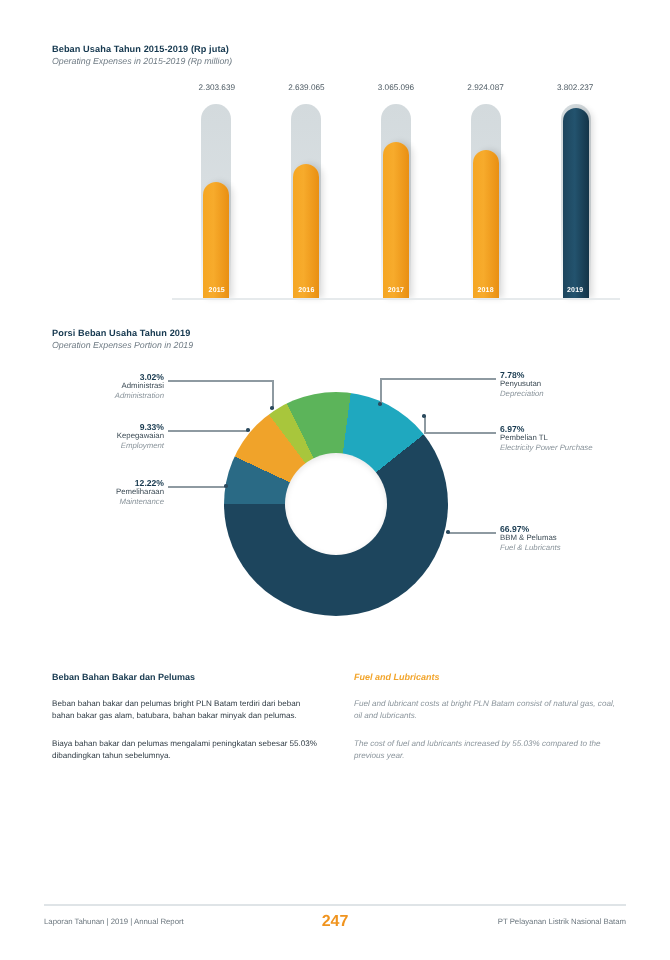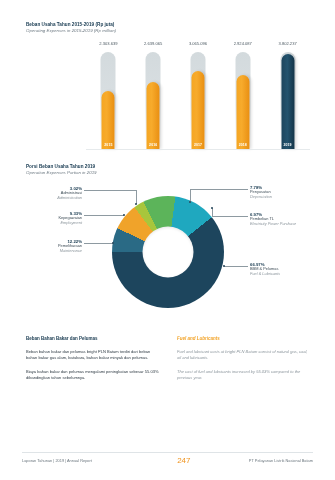--- a/index.html
+++ b/index.html
@@ -71,21 +71,21 @@
   .h-en { font-size:4.5px; font-weight:bold; font-style:italic; color:#f2a42a; }
   .cols { display:flex; gap:18px; margin-top:8px; }
   .col { width:133px; }
   .p-id { font-size:4.05px; color:#2f3b44; line-height:1.55; margin-bottom:7px; }
   .p-en { font-size:4.05px; color:#8b959c; font-style:italic; line-height:1.55; margin-bottom:7px; }
 
   
   .frule { position:absolute; left:22px; top:452px; width:291px; height:.6px; background:#dfe4e7; }
   .footer { position:absolute; left:22px; top:456px; width:291px; display:flex; align-items:center; }
   .f-l { flex:1; font-size:3.9px; color:#6b767e; }
-  .f-c { width:46px; text-align:right; font-size:8px; font-weight:normal; color:#f0941f; }
+  .f-c { width:46px; text-align:center; font-size:8px; font-weight:bold; color:#f0941f; }
   .f-r { flex:1; text-align:right; font-size:3.9px; color:#6b767e; }
 </style>
 </head>
 <body>
 
 <div class="page">
 
   <div class="sec1">
     <div class="t-id">Beban Usaha Tahun 2015-2019 (Rp juta)</div>
     <div class="t-en">Operating Expenses in 2015-2019 (Rp million)</div>

